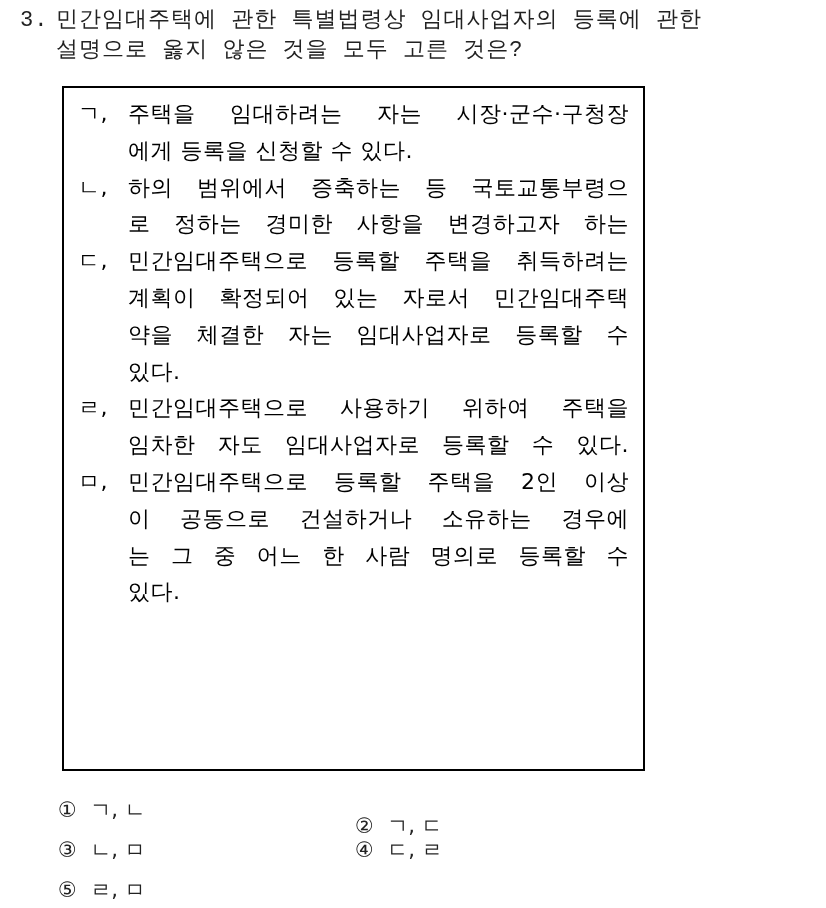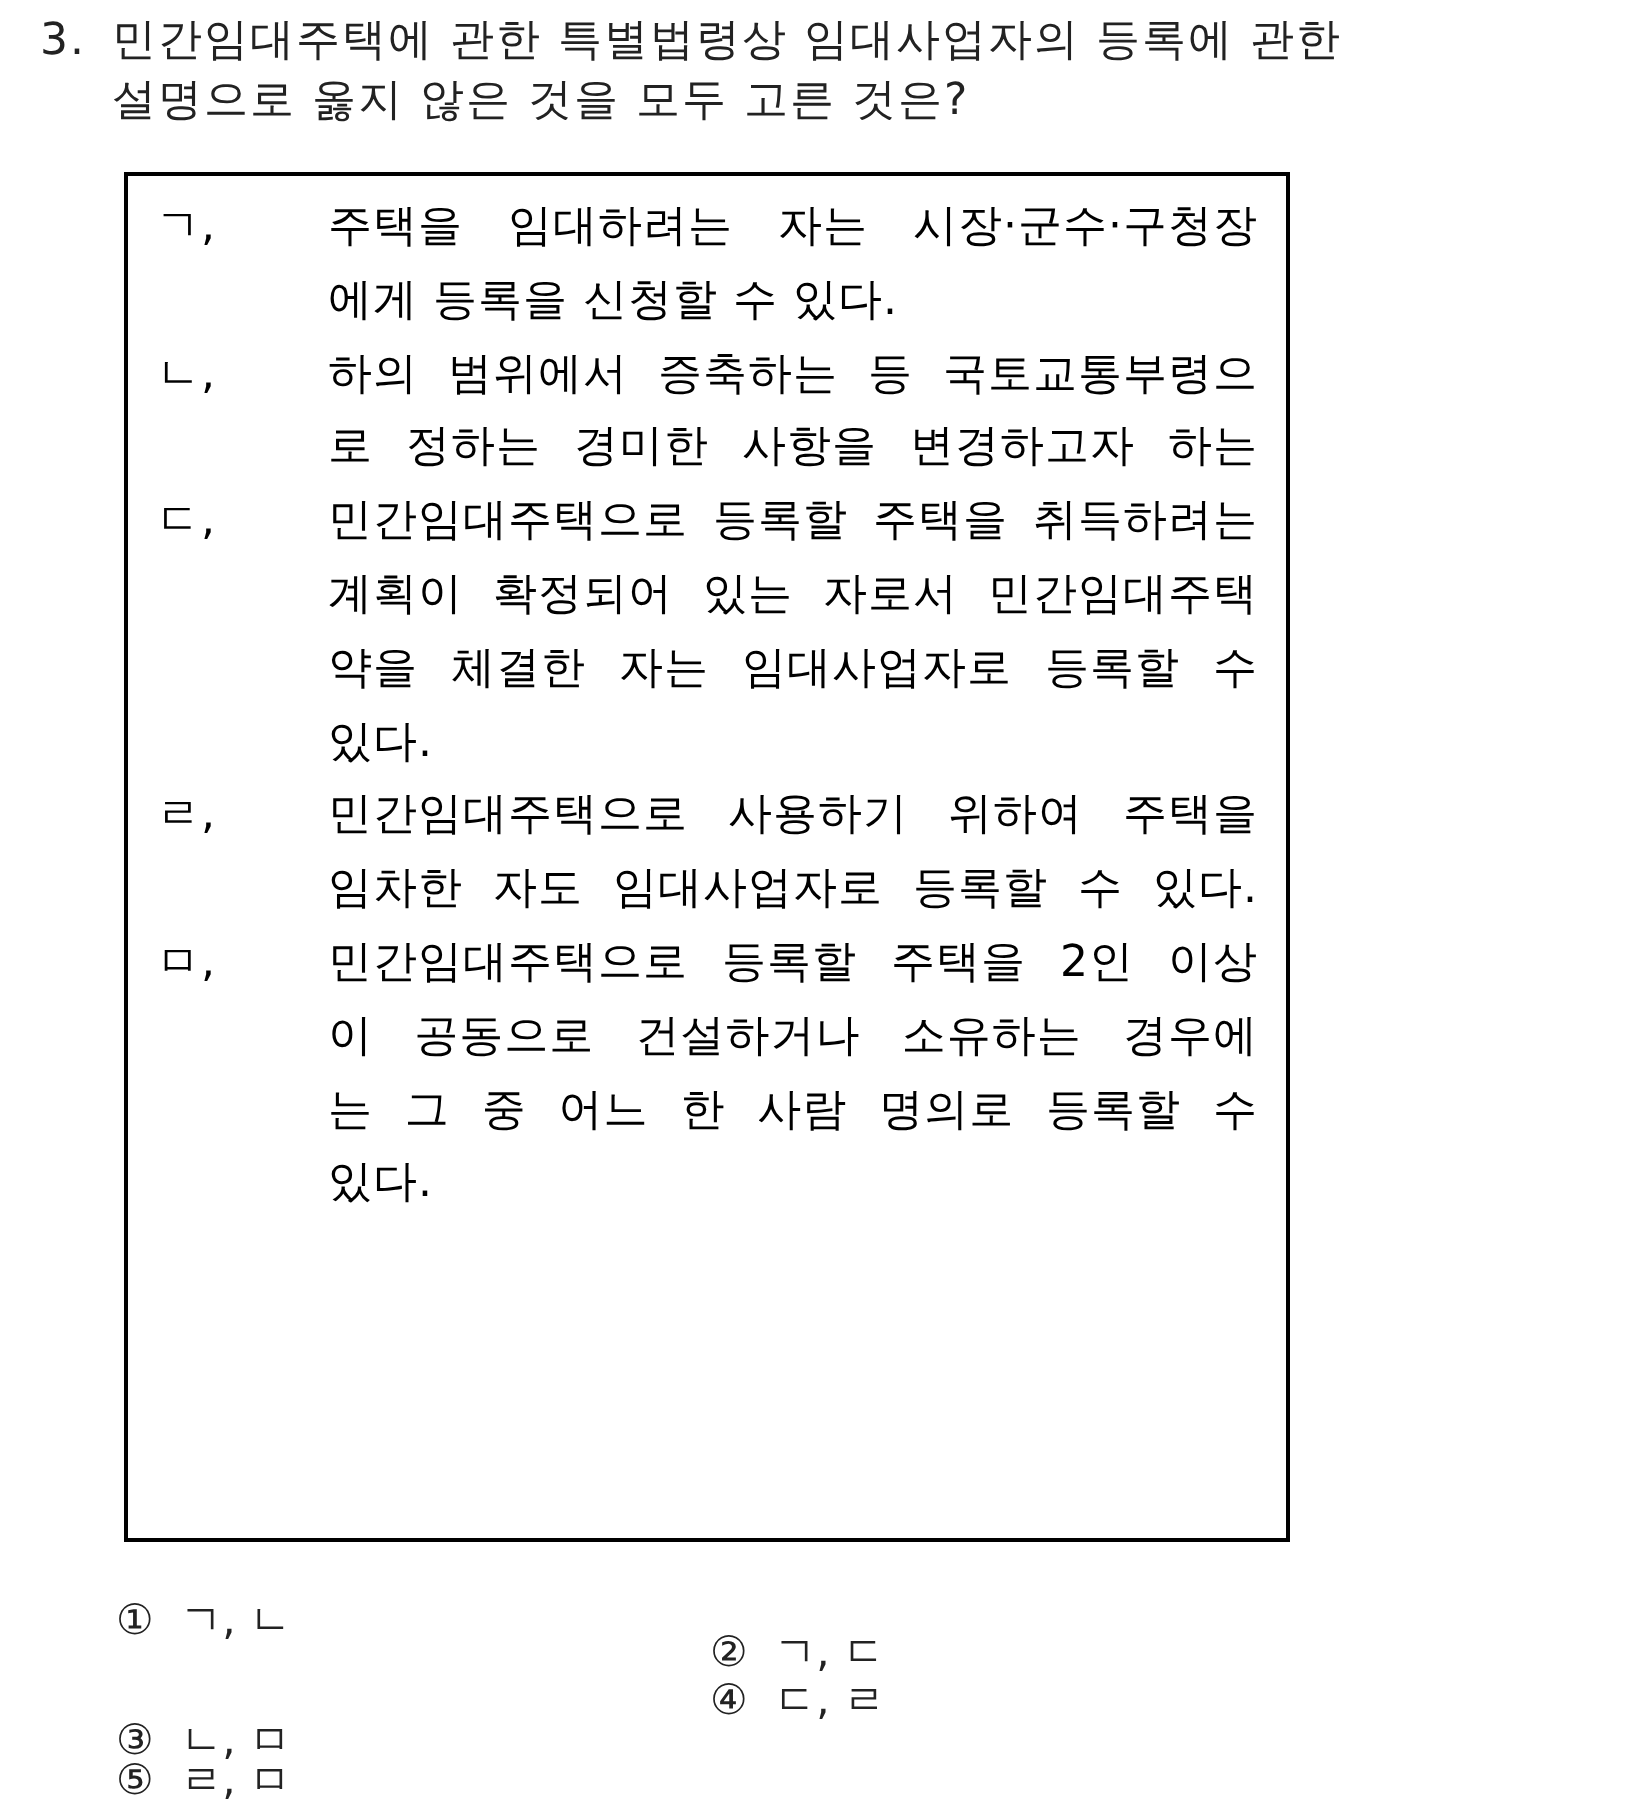--- a/index.html
+++ b/index.html
@@ -17,20 +17,21 @@
     }
     .question {
       position: absolute;
       left: 20px;
       top: 6px;
       width: 790px;
       font-size: 22px;
       line-height: 30px;
       letter-spacing: 1px;
       color: #222;
+      font-family: Liberation Mono, monospace;
     }
     .question .num {
       display: inline-block;
       width: 36px;
     }
     .question .line2 {
       padding-left: 36px;
     }
     .box {
       position: absolute;
@@ -59,21 +60,20 @@
       display: block;
       margin-left: 50px;
       text-align: justify;
       text-align-last: left;
     }
     .item .text .ln {
       display: block;
       text-align: justify;
       text-align-last: justify;
       white-space: nowrap;
-      margin-left: 36px;
     }
     .item .text .ln.last {
       text-align-last: left;
     }
     .choices {
       position: absolute;
       left: 58px;
       top: 790px;
       width: 700px;
       font-size: 21px;
@@ -132,16 +132,16 @@
       <span class="ln">이 공동으로 건설하거나 소유하는  경우에</span>
       <span class="ln">는 그 중 어느 한 사람 명의로 등록할 수</span>
       <span class="ln last">있다.</span>
     </span>
   </div>
 </div>
 
 <div class="choices">
   <div class="choice" style="left:0; top:0;">①  ㄱ, ㄴ</div>
   <div class="choice" style="left:297px; top:16px;">②  ㄱ, ㄷ</div>
-  <div class="choice" style="left:0; top:40px;margin-top:20px;">③  ㄴ, ㅁ</div>
+  <div class="choice" style="left:0; top:40px;">③  ㄴ, ㅁ</div>
   <div class="choice" style="left:297px; top:40px;">④  ㄷ, ㄹ</div>
   <div class="choice" style="left:0; top:80px;">⑤  ㄹ, ㅁ</div>
 </div>
 
 </body></html>

